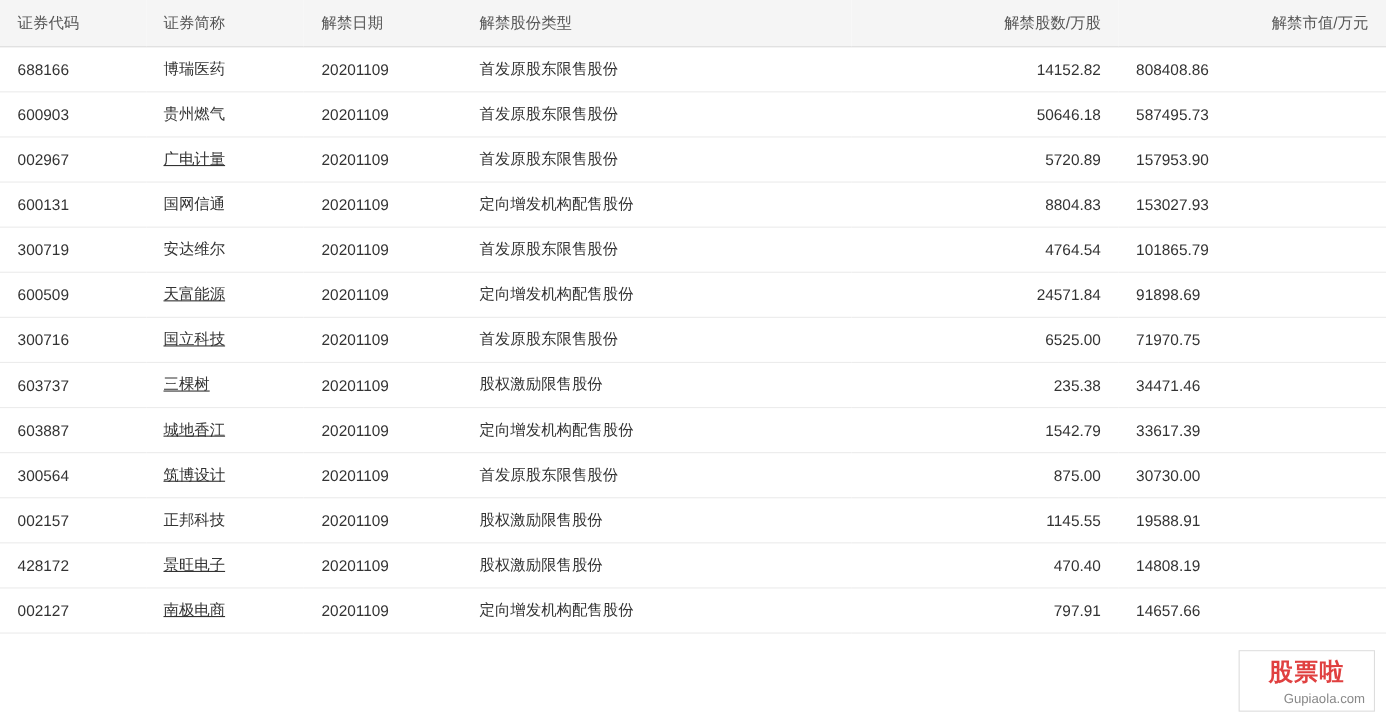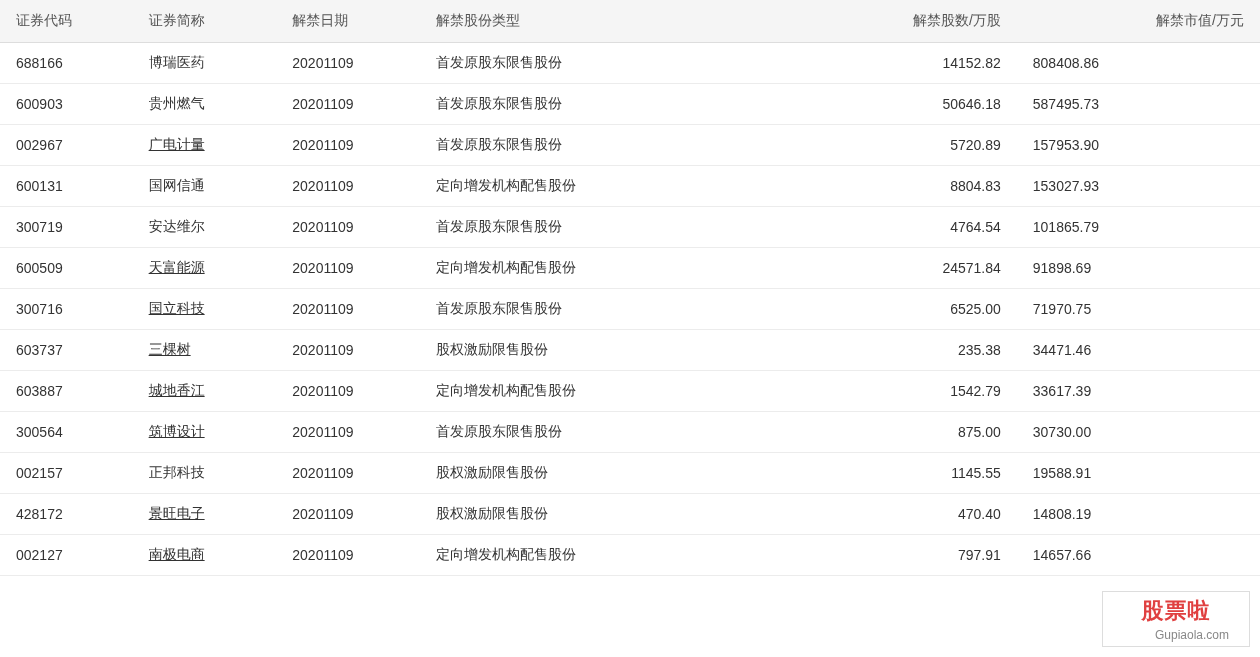--- a/index.html
+++ b/index.html
@@ -70,21 +70,21 @@
     }
     .watermark-sub {
       font-size: 12px;
       color: #888;
       margin-top: 2px;
       margin-left: 32px;
     }
     .watermark-box {
       text-align: center;
       border: 1px solid #ddd;
-      padding: 4px 20px;
+      padding: 4px 8px;
       background: #fff;
     }
   </style>
 </head>
 <body>
 
 <div class="table-container">
   <table>
     <thead>
       <tr>

